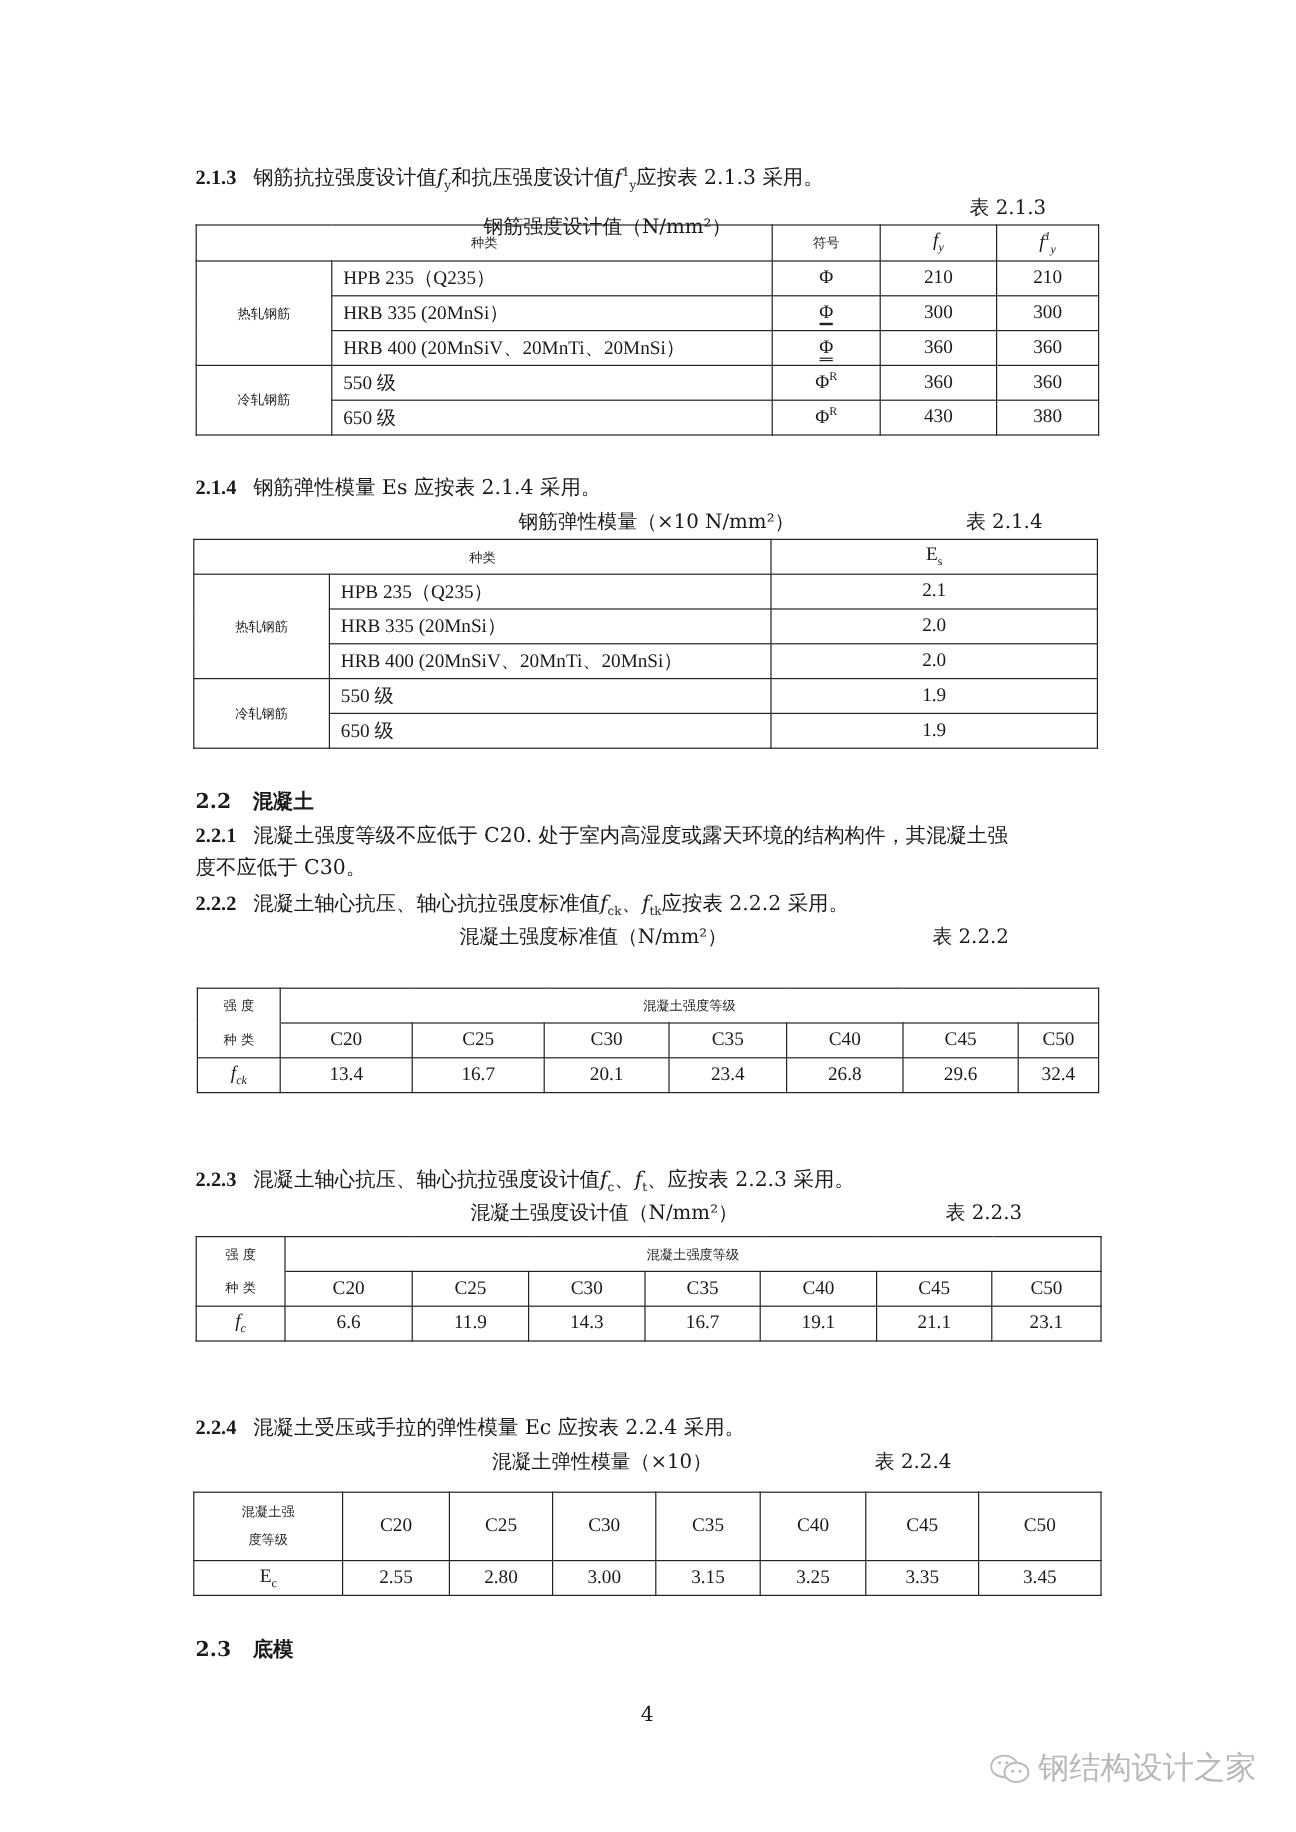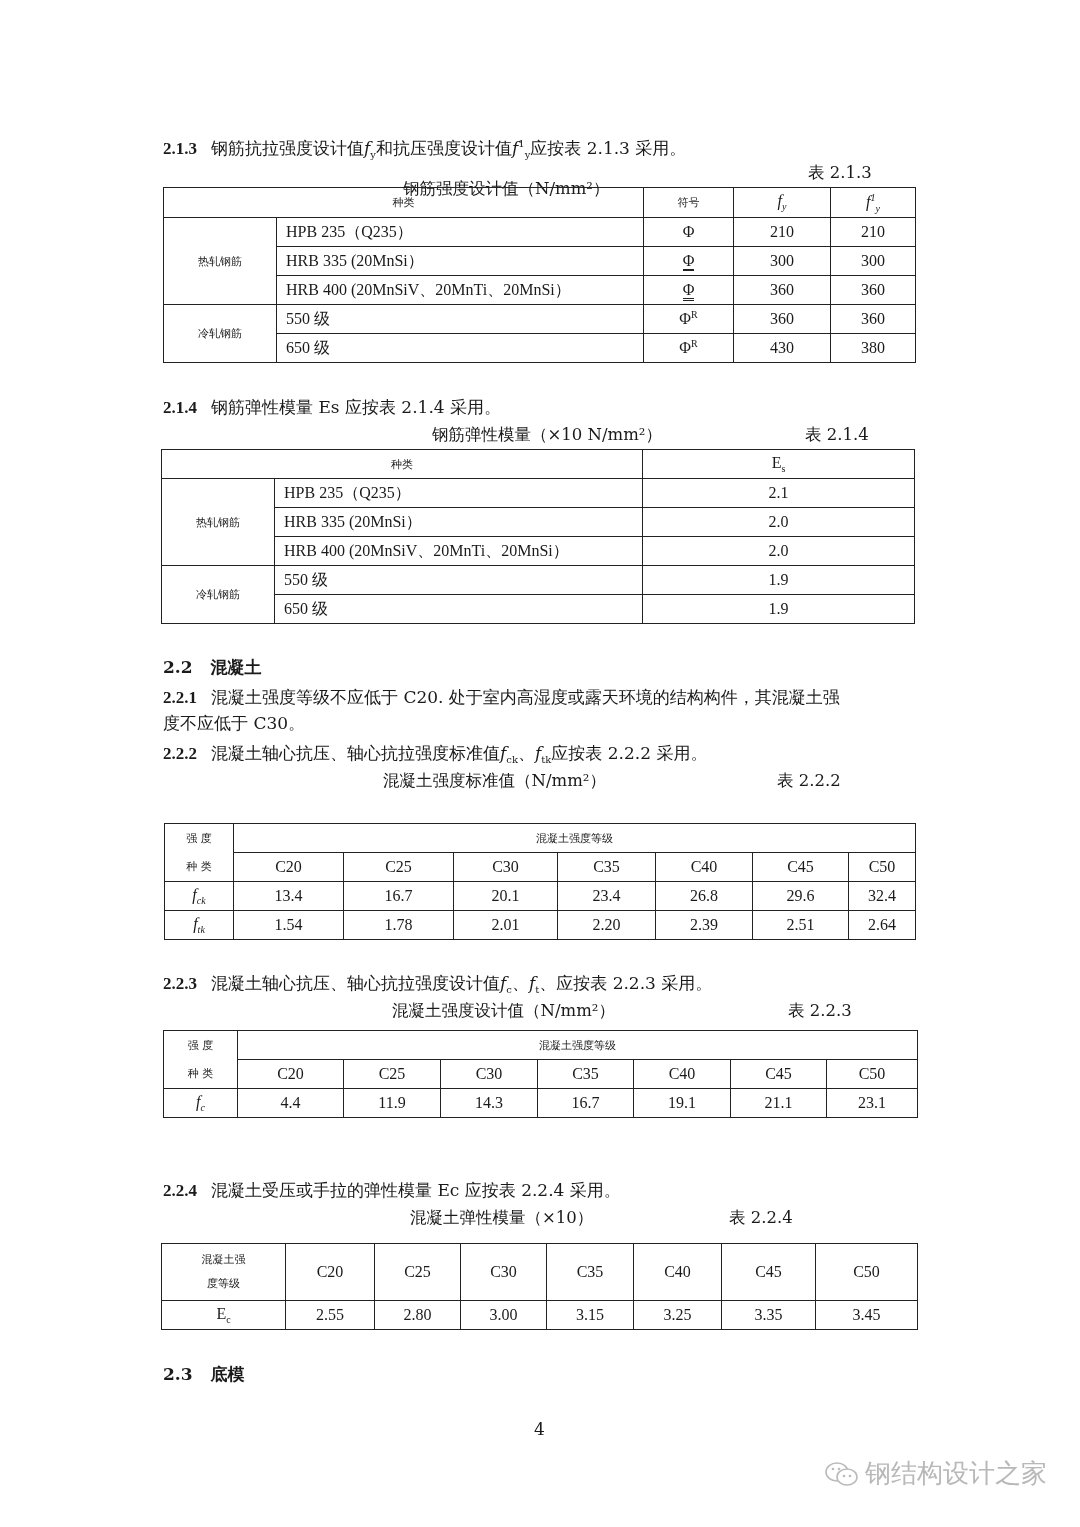--- a/index.html
+++ b/index.html
@@ -165,30 +165,20 @@
   <tr style="height:29px;">
     <td class="ital">f<sub>ck</sub></td>
     <td class="num-cell">13.4</td>
     <td class="num-cell">16.7</td>
     <td class="num-cell">20.1</td>
     <td class="num-cell">23.4</td>
     <td class="num-cell">26.8</td>
     <td class="num-cell">29.6</td>
     <td class="num-cell">32.4</td>
   </tr>
-  <tr style="height:29px;">
-    <td class="ital">f<sub>tk</sub></td>
-    <td class="num-cell">1.54</td>
-    <td class="num-cell">1.78</td>
-    <td class="num-cell">2.01</td>
-    <td class="num-cell">2.20</td>
-    <td class="num-cell">2.39</td>
-    <td class="num-cell">2.51</td>
-    <td class="num-cell">2.64</td>
-  </tr>
 </tbody>
   </table>
 
 <div class="para" style="top:972px;">
   <b class="num">2.2.3</b><span>混凝土轴心抗压、轴心抗拉强度设计值<i>f</i><sub>c</sub>、<i>f</i><sub>t</sub>、应按表 2.2.3 采用。</span>
 </div>
 <div class="caption" style="left:392px; top:1000px;">混凝土强度设计值（N/mm²）</div>
 <div class="caption" style="left:788px; top:1000px;">表 2.2.3</div>
 
 <table class="doc" style="left:163px; top:1030px; width:754px;">
@@ -212,21 +202,21 @@
     <td class="num-cell">C20</td>
     <td class="num-cell">C25</td>
     <td class="num-cell">C30</td>
     <td class="num-cell">C35</td>
     <td class="num-cell">C40</td>
     <td class="num-cell">C45</td>
     <td class="num-cell">C50</td>
   </tr>
   <tr style="height:29px;">
     <td class="ital">f<sub>c</sub></td>
-    <td class="num-cell">4.4</td>
+    <td class="num-cell">6.6</td>
     <td class="num-cell">11.9</td>
     <td class="num-cell">14.3</td>
     <td class="num-cell">16.7</td>
     <td class="num-cell">19.1</td>
     <td class="num-cell">21.1</td>
     <td class="num-cell">23.1</td>
   </tr>
 </tbody>
   </table>
 

